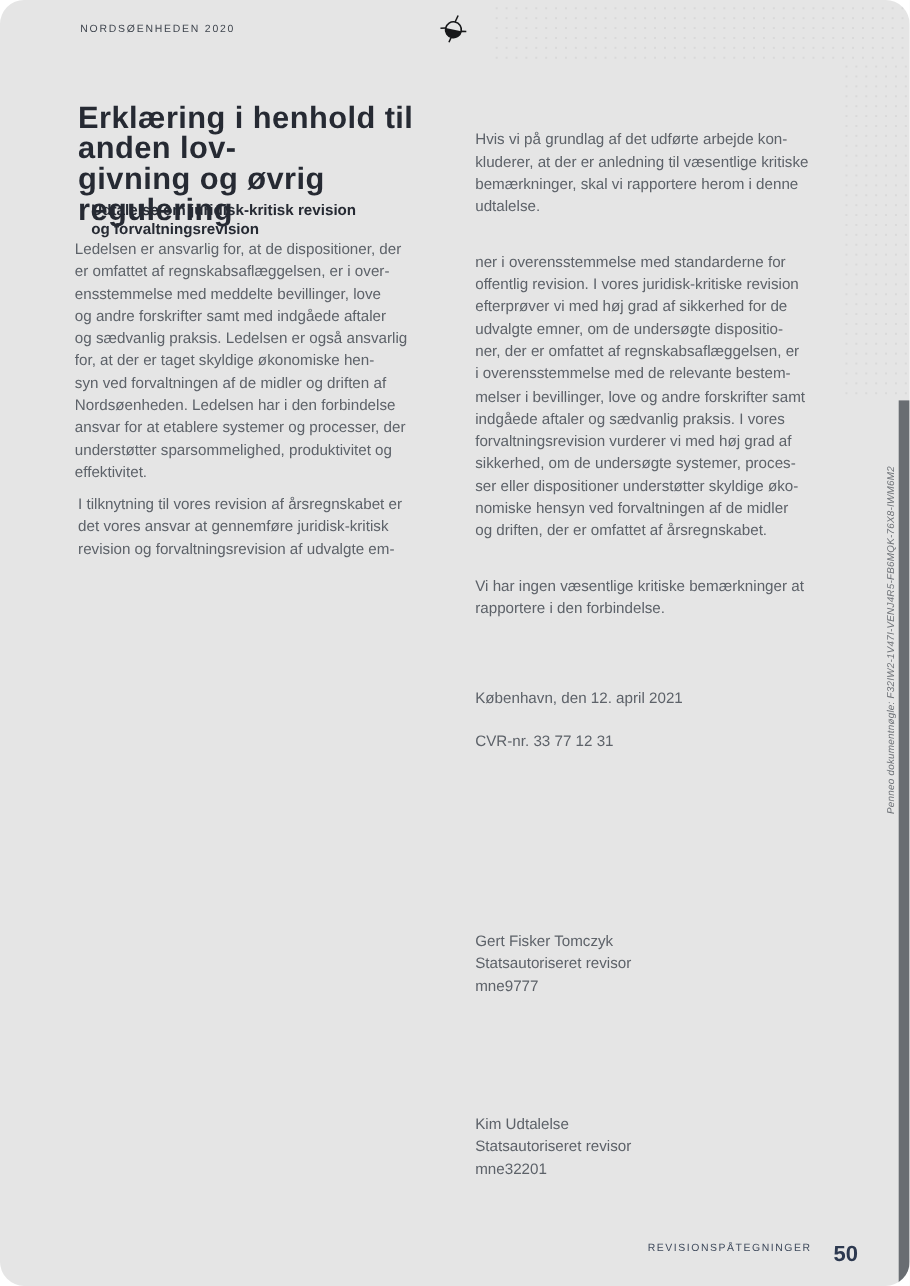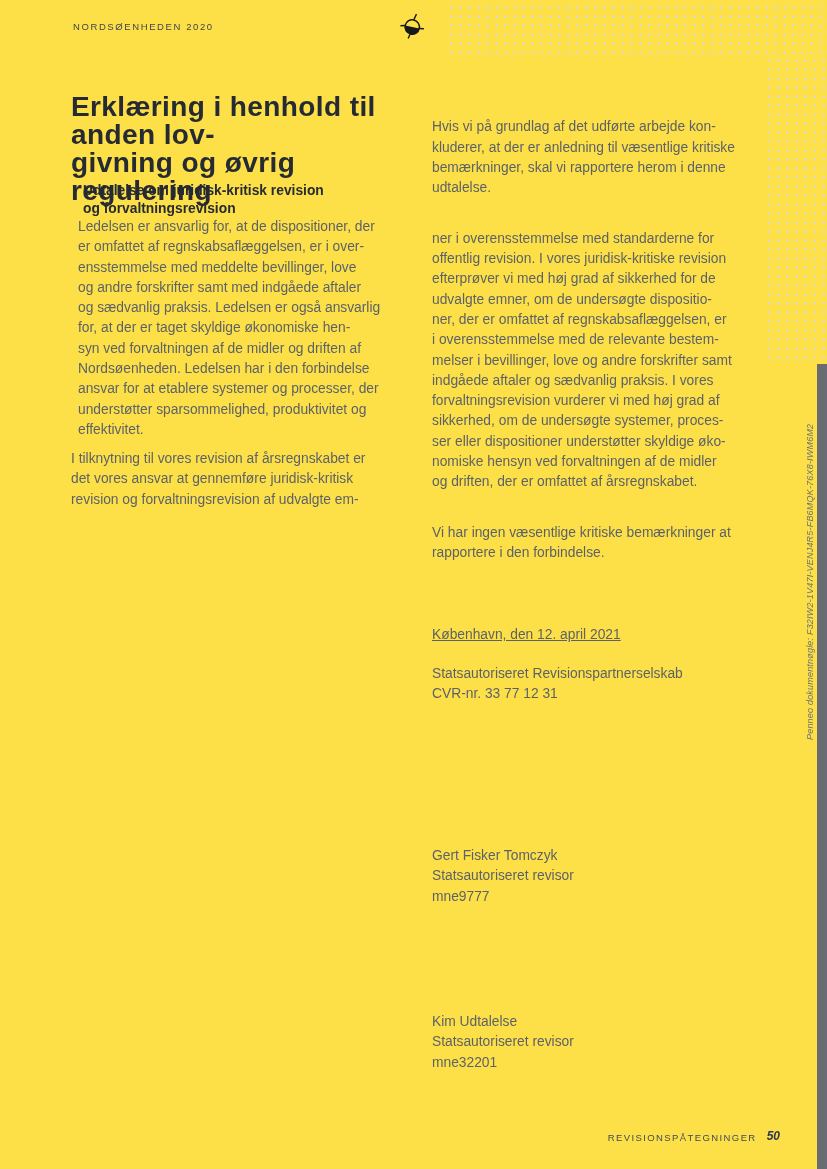--- a/index.html
+++ b/index.html
@@ -1,22 +1,23 @@
 <!DOCTYPE html>
 <html lang="da"><head>
 <meta charset="utf-8">
 <style>
   html, body { margin: 0; padding: 0; background: #ffffff; }
   .page {
     position: relative;
     width: 827px;
     height: 1169px;
-    background: #fde047;
+    background: #e5e5e5;
     font-family: "Liberation Sans", sans-serif;
     overflow: hidden;
+    border-radius: 22px;
   }
 
   
   .doc-label {
     position: absolute;
     left: 73px; top: 21px;
     font-size: 9.5px;
     letter-spacing: 1.6px;
     color: #3f454e;
   }
@@ -58,34 +59,34 @@
     white-space: pre-line;
   }
 
   
   .body-text {
     font-size: 13.8px;
     line-height: 20.3px;
     color: #5d6269;
     white-space: pre-line;
   }
-  .col-left-p1 { position: absolute; left: 78px; top: 217px; width: 336px; }
+  .col-left-p1 { position: absolute; left: 68px; top: 217px; width: 336px; }
   .col-left-p2 { position: absolute; left: 71px; top: 449px; width: 336px; }
   .col-right   { position: absolute; left: 432px; top: 97px; width: 336px; }
   .col-right p { margin: 0 0 10px 0; }
 
   
   .sig-block {
     position: absolute;
     left: 432px;
     font-size: 13.8px;
     line-height: 20.3px;
     color: #5d6269;
   }
-  .place-date { top: 625px; text-decoration: underline; }
+  .place-date { top: 625px; }
   .firm { top: 664px; }
   .signer-1 { top: 846px; }
   .signer-2 { top: 1012px; }
 
   
   .penneo {
     position: absolute;
     right: 12px; top: 400px;
     height: 340px;
     writing-mode: vertical-rl;
@@ -103,33 +104,32 @@
     right: 0; top: 364px; bottom: 0;
     width: 10px;
     background: #696d72;
   }
 
   
   .footer {
     position: absolute;
     right: 47px; top: 1129px;
     display: flex;
-    align-items: flex-end;
-    gap: 10px;
+    align-items: flex-start;
+    gap: 20px;
   }
   .footer-label {
     font-size: 9.5px;
     letter-spacing: 1.4px;
     color: #3f4a5c;
   }
   .footer-page {
-    font-size: 12px;
+    font-size: 20px;
     font-weight: 700;
     color: #2d3950;
-    font-style: italic;
   }
 </style>
 </head>
 <body>
 
 <div class="page">
 
   <div class="doc-label">NORDSØENHEDEN 2020</div>
 
   <div class="logo">
@@ -188,21 +188,20 @@
 ser eller dispositioner understøtter skyldige øko-
 nomiske hensyn ved forvaltningen af de midler
 og driften, der er omfattet af årsregnskabet.</p>
     <p>Vi har ingen væsentlige kritiske bemærkninger at
 rapportere i den forbindelse.</p>
   </div>
 
   <div class="sig-block place-date">København, den 12. april 2021</div>
 
   <div class="sig-block firm">
-    <div>Statsautoriseret Revisionspartnerselskab</div>
     <div>CVR-nr. 33 77 12 31</div>
   </div>
 
   <div class="sig-block signer-1">
     <div>Gert Fisker Tomczyk</div>
     <div>Statsautoriseret revisor</div>
     <div>mne9777</div>
   </div>
 
   <div class="sig-block signer-2">

